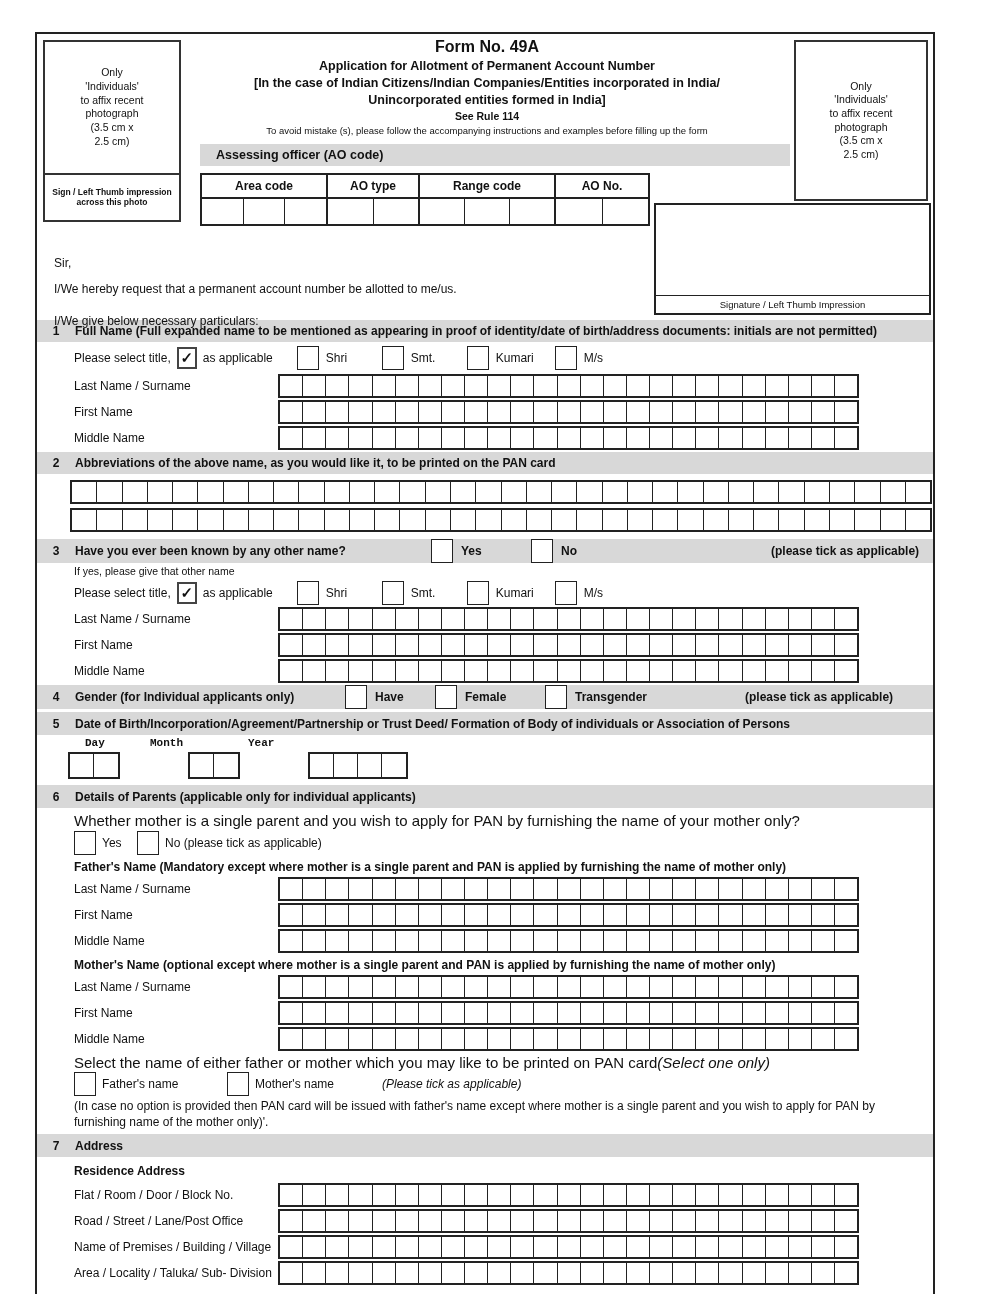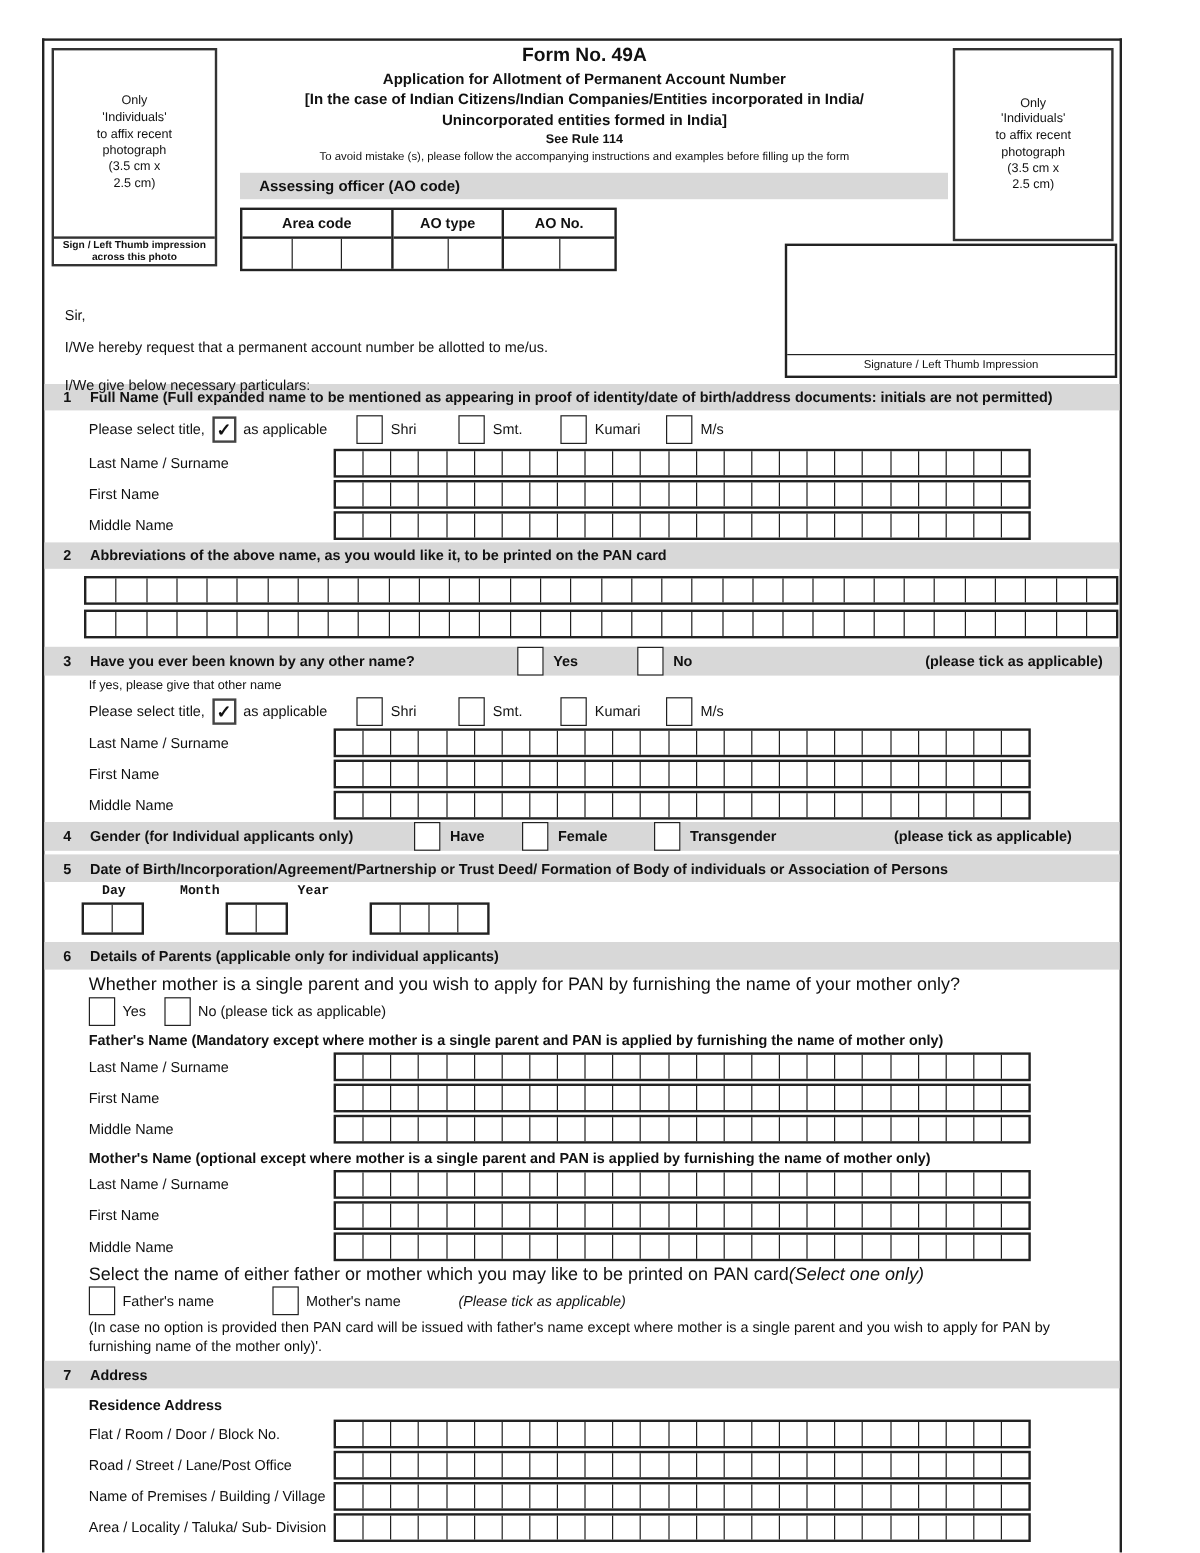--- a/index.html
+++ b/index.html
@@ -6,21 +6,21 @@
   html,body { width:1000px; height:1294px; background:#fff; font-family:"Liberation Sans", sans-serif; color:#111; }
   .page { position:relative; width:1000px; height:1294px; background:#fff; overflow:hidden; }
   .sheet { position:absolute; left:35px; top:32px; width:900px; height:1262px; border:2px solid #222; border-bottom:none; background:#fff; }
 
   
   .header { position:relative; height:286px; }
   .photo-box { position:absolute; border:2px solid #333; background:#fff; display:flex; flex-direction:column; }
   .photo-left { left:6px; top:6px; width:138px; height:182px; }
   .photo-right { left:757px; top:6px; width:134px; height:161px; }
   .photo-text { flex:1; display:flex; align-items:center; justify-content:center; text-align:center; font-size:10.5px; line-height:1.3; white-space:pre-line; }
-  .photo-caption { border-top:2px solid #333; font-size:8.5px; font-weight:bold; text-align:center; line-height:1.25; padding:0 1px; white-space:pre-line; }
+  .photo-caption { border-top:2px solid #333; font-size:8.5px; font-weight:bold; text-align:center; line-height:1.25; padding:12px 1px; white-space:pre-line; }
   .head-center { position:absolute; left:146px; top:4px; width:608px; text-align:center; }
   .h-title { font-size:16px; font-weight:bold; margin-bottom:2px; }
   .h-sub { font-size:12.5px; font-weight:bold; line-height:1.35; }
   .h-rule { font-size:10.5px; font-weight:bold; margin-top:1px; }
   .h-note { font-size:9.5px; margin-top:3px; }
   .ao-bar { position:absolute; left:163px; top:110px; width:590px; height:22px; background:#d8d8d8; font-weight:bold; font-size:12.5px; display:flex; align-items:center; padding-left:16px; }
   .ao-table { position:absolute; left:163px; top:139px; display:flex; border:2px solid #222; background:#fff; }
   .ao-col { display:flex; flex-direction:column; border-right:2px solid #222; }
   .ao-col:last-child { border-right:none; }
   .ao-hd { height:24px; border-bottom:2px solid #222; display:flex; align-items:center; justify-content:center; font-weight:bold; font-size:12px; }
@@ -128,20 +128,28 @@
               <div class="cell"></div>
             </div>
       </div>
       <div class="ao-col w-type">
         <div class="ao-hd">AO type</div>
         <div class="ao-cells">
               <div class="cell"></div>
               <div class="cell"></div>
             </div>
       </div>
+      <div class="ao-col w-range">
+        <div class="ao-hd">Range code</div>
+        <div class="ao-cells">
+              <div class="cell"></div>
+              <div class="cell"></div>
+              <div class="cell"></div>
+            </div>
+      </div>
       <div class="ao-col w-no">
         <div class="ao-hd">AO No.</div>
         <div class="ao-cells">
               <div class="cell"></div>
               <div class="cell"></div>
             </div>
       </div>
     </div>
 
     <div class="sig-box">

